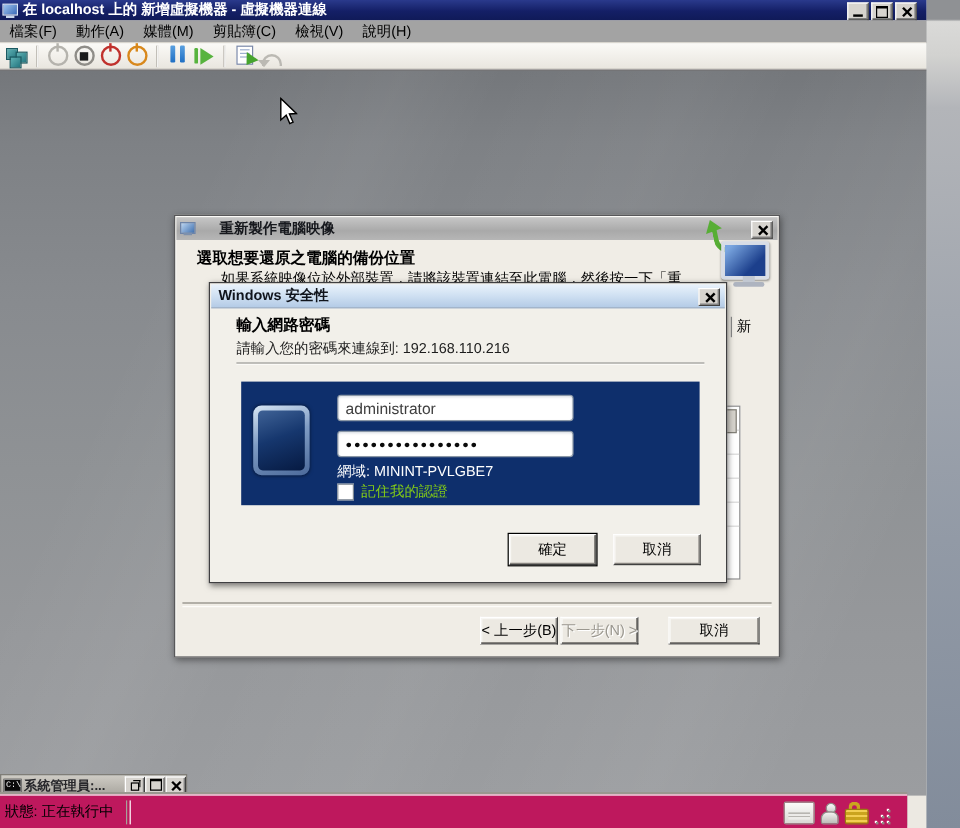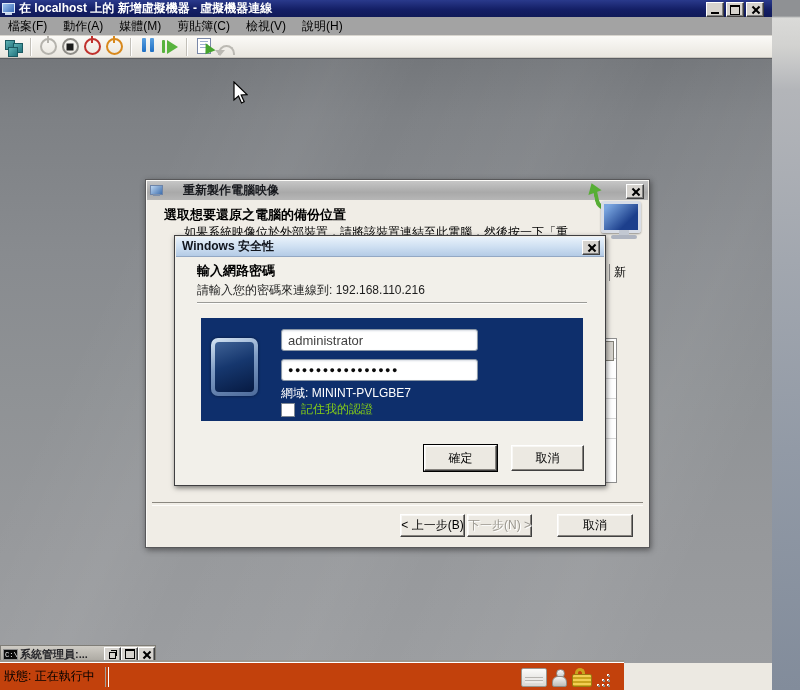--- a/index.html
+++ b/index.html
@@ -105,21 +105,21 @@
   .sd-btns .b{position:absolute;width:73px;height:26px;top:209px;}
   
   .cmdbar{position:absolute;left:0px;top:586px;width:156px;height:18px;background:linear-gradient(180deg,#cfccc5,#a9a69f);border:1px solid #7f7d77;display:flex;align-items:center;box-sizing:border-box;}
   .cmd-icon{width:15px;height:11px;background:#0a0a0a;border:1px solid #8c8c8c;color:#fff;font-size:7px;line-height:10px;text-align:left;padding-left:1px;margin:0 2px;box-sizing:border-box;font-family:"Liberation Mono","DejaVu Sans Mono",monospace;}
   .cmdbar .ttext{font-weight:bold;color:#26262a;font-size:11px;white-space:nowrap;overflow:hidden;flex:1;}
   .cmdbar .winbtn{width:15px;height:13px;}
   .restg{position:relative;width:8px;height:8px;}
   .restg::before{content:"";position:absolute;left:2px;top:0;width:5px;height:5px;border:1px solid #000;border-bottom:none;border-left:none;}
   .restg::after{content:"";position:absolute;left:0;top:2px;width:5px;height:5px;border:1px solid #000;background:#d6d3ce;}
   
-  .statusbar{position:absolute;left:0;top:662px;width:624px;height:28px;background:#c2410c;border-top:1px solid #fff;box-shadow:0 -2px 0 #9a978f;display:flex;align-items:center;box-sizing:border-box;}
+  .statusbar{position:absolute;left:0;top:662px;width:756px;height:28px;background:#be185d;border-top:1px solid #fff;box-shadow:0 -2px 0 #9a978f;display:flex;align-items:center;box-sizing:border-box;}
   .statusbar .stext{margin-left:4px;font-size:12px;white-space:nowrap;}
   .ssep{width:2px;height:20px;border-left:1px solid #a5a29a;border-right:1px solid #fff;margin-left:10px;}
   .sicons{position:absolute;right:14px;top:5px;display:flex;align-items:flex-end;gap:4px;}
   .mon-icon{width:24px;height:17px;background:linear-gradient(180deg,#fbfbf9,#d9d8d4);border:1px solid #98968f;border-radius:2px;position:relative;}
   .mon-icon i{position:absolute;left:3px;right:3px;bottom:3px;height:6px;background:repeating-linear-gradient(180deg,#b7b5b0 0 1px,#ecebe8 1px 3px);}
   .person-icon{width:17px;height:18px;position:relative;}
   .person-icon .h{position:absolute;left:5px;top:0;width:7px;height:7px;border-radius:50%;background:linear-gradient(180deg,#fafafa,#c9c9c7);border:1px solid #8f8d88;}
   .person-icon .b{position:absolute;left:1px;bottom:0;width:13px;height:9px;border-radius:6px 6px 2px 2px;background:linear-gradient(180deg,#f3f3f1,#bdbcb8);border:1px solid #8f8d88;}
   .lock-icon{width:18px;height:19px;position:relative;}
   .lock-icon .sh{position:absolute;left:3px;top:0;width:10px;height:9px;border:3px solid #caa41e;border-bottom:none;border-radius:6px 6px 0 0;box-sizing:border-box;}

